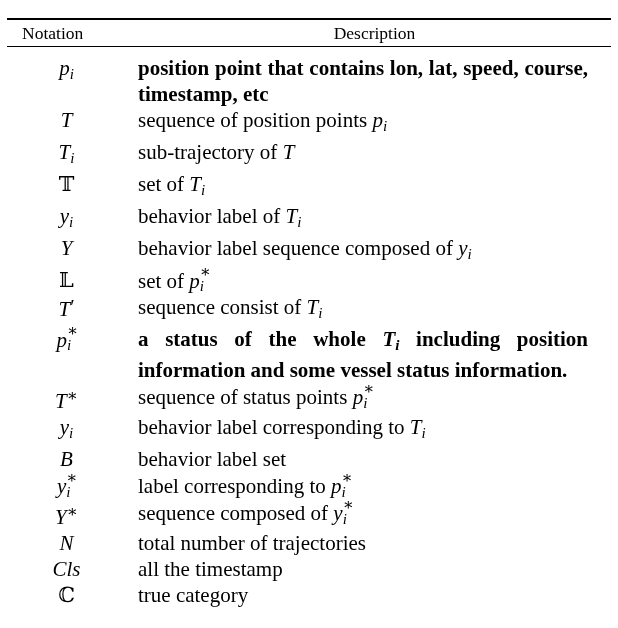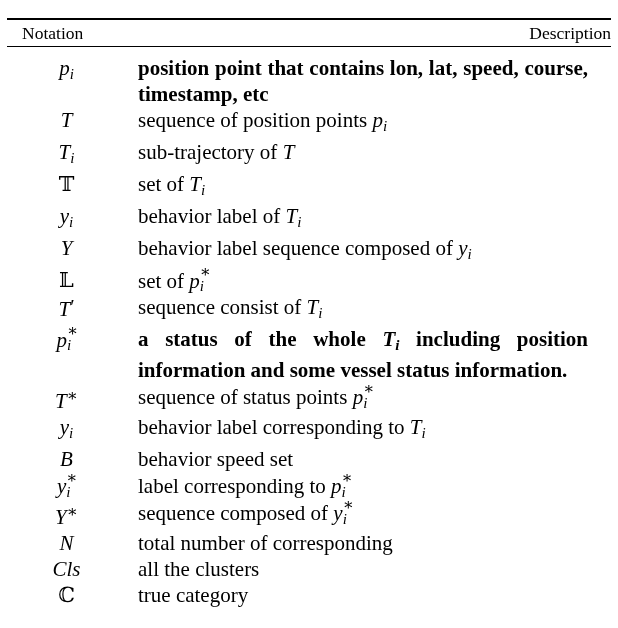--- a/index.html
+++ b/index.html
@@ -77,21 +77,21 @@
     font-weight: normal;
     line-height: 26px;
     padding-top: 7px;
     padding-bottom: 6px;
   }
   .hdr-notation {
     text-align: left;
     padding-left: 15px !important;
   }
   .hdr-desc {
-    text-align: right;
+    text-align: center;
     padding-left: 8px !important;
   }
 
   .body-row td {
     font-size: 21px;
     line-height: 26px;
   }
   .body-row:first-child td { padding-top: 8px; }
   .body-row:last-child  td { padding-bottom: 6px; }
 
@@ -245,43 +245,43 @@
           <td class="cell-desc">sequence of status points&nbsp;<span class="mi">p</span><span class="subsup"><span class="s-up">∗</span><span class="s-dn">i</span></span></td>
         </tr>
 
         <tr class="body-row">
           <td class="cell-notation"><span class="mi">y</span><span class="sub">i</span></td>
           <td class="cell-desc">behavior label corresponding to&nbsp;<span class="mi">T</span><span class="sub">i</span></td>
         </tr>
 
         <tr class="body-row">
           <td class="cell-notation"><span class="mi">B</span></td>
-          <td class="cell-desc">behavior speed set</td>
+          <td class="cell-desc">behavior label set</td>
         </tr>
 
         <tr class="body-row">
           <td class="cell-notation"><span class="mi">y</span><span class="subsup"><span class="s-up">∗</span><span class="s-dn">i</span></span></td>
           <td class="cell-desc">label corresponding to&nbsp;<span class="mi">p</span><span class="subsup"><span class="s-up">∗</span><span class="s-dn">i</span></span></td>
         </tr>
 
         <tr class="body-row">
           <td class="cell-notation"><span class="mi">Y</span><span class="sup">∗</span></td>
           <td class="cell-desc">sequence composed of&nbsp;<span class="mi">y</span><span class="subsup"><span class="s-up">∗</span><span class="s-dn">i</span></span></td>
         </tr>
 
         <tr class="body-row">
           <td class="cell-notation"><span class="mi">N</span></td>
-          <td class="cell-desc">total number of corresponding</td>
+          <td class="cell-desc">total number of trajectories</td>
         </tr>
 
 
 
         <tr class="body-row">
           <td class="cell-notation"><span class="mi">Cls</span></td>
-          <td class="cell-desc">all the clusters</td>
+          <td class="cell-desc">all the timestamp</td>
         </tr>
 
         <tr class="body-row">
           <td class="cell-notation"><span class="bb">ℂ</span></td>
           <td class="cell-desc">true category</td>
         </tr>
 
       </tbody>
     </table>
 

